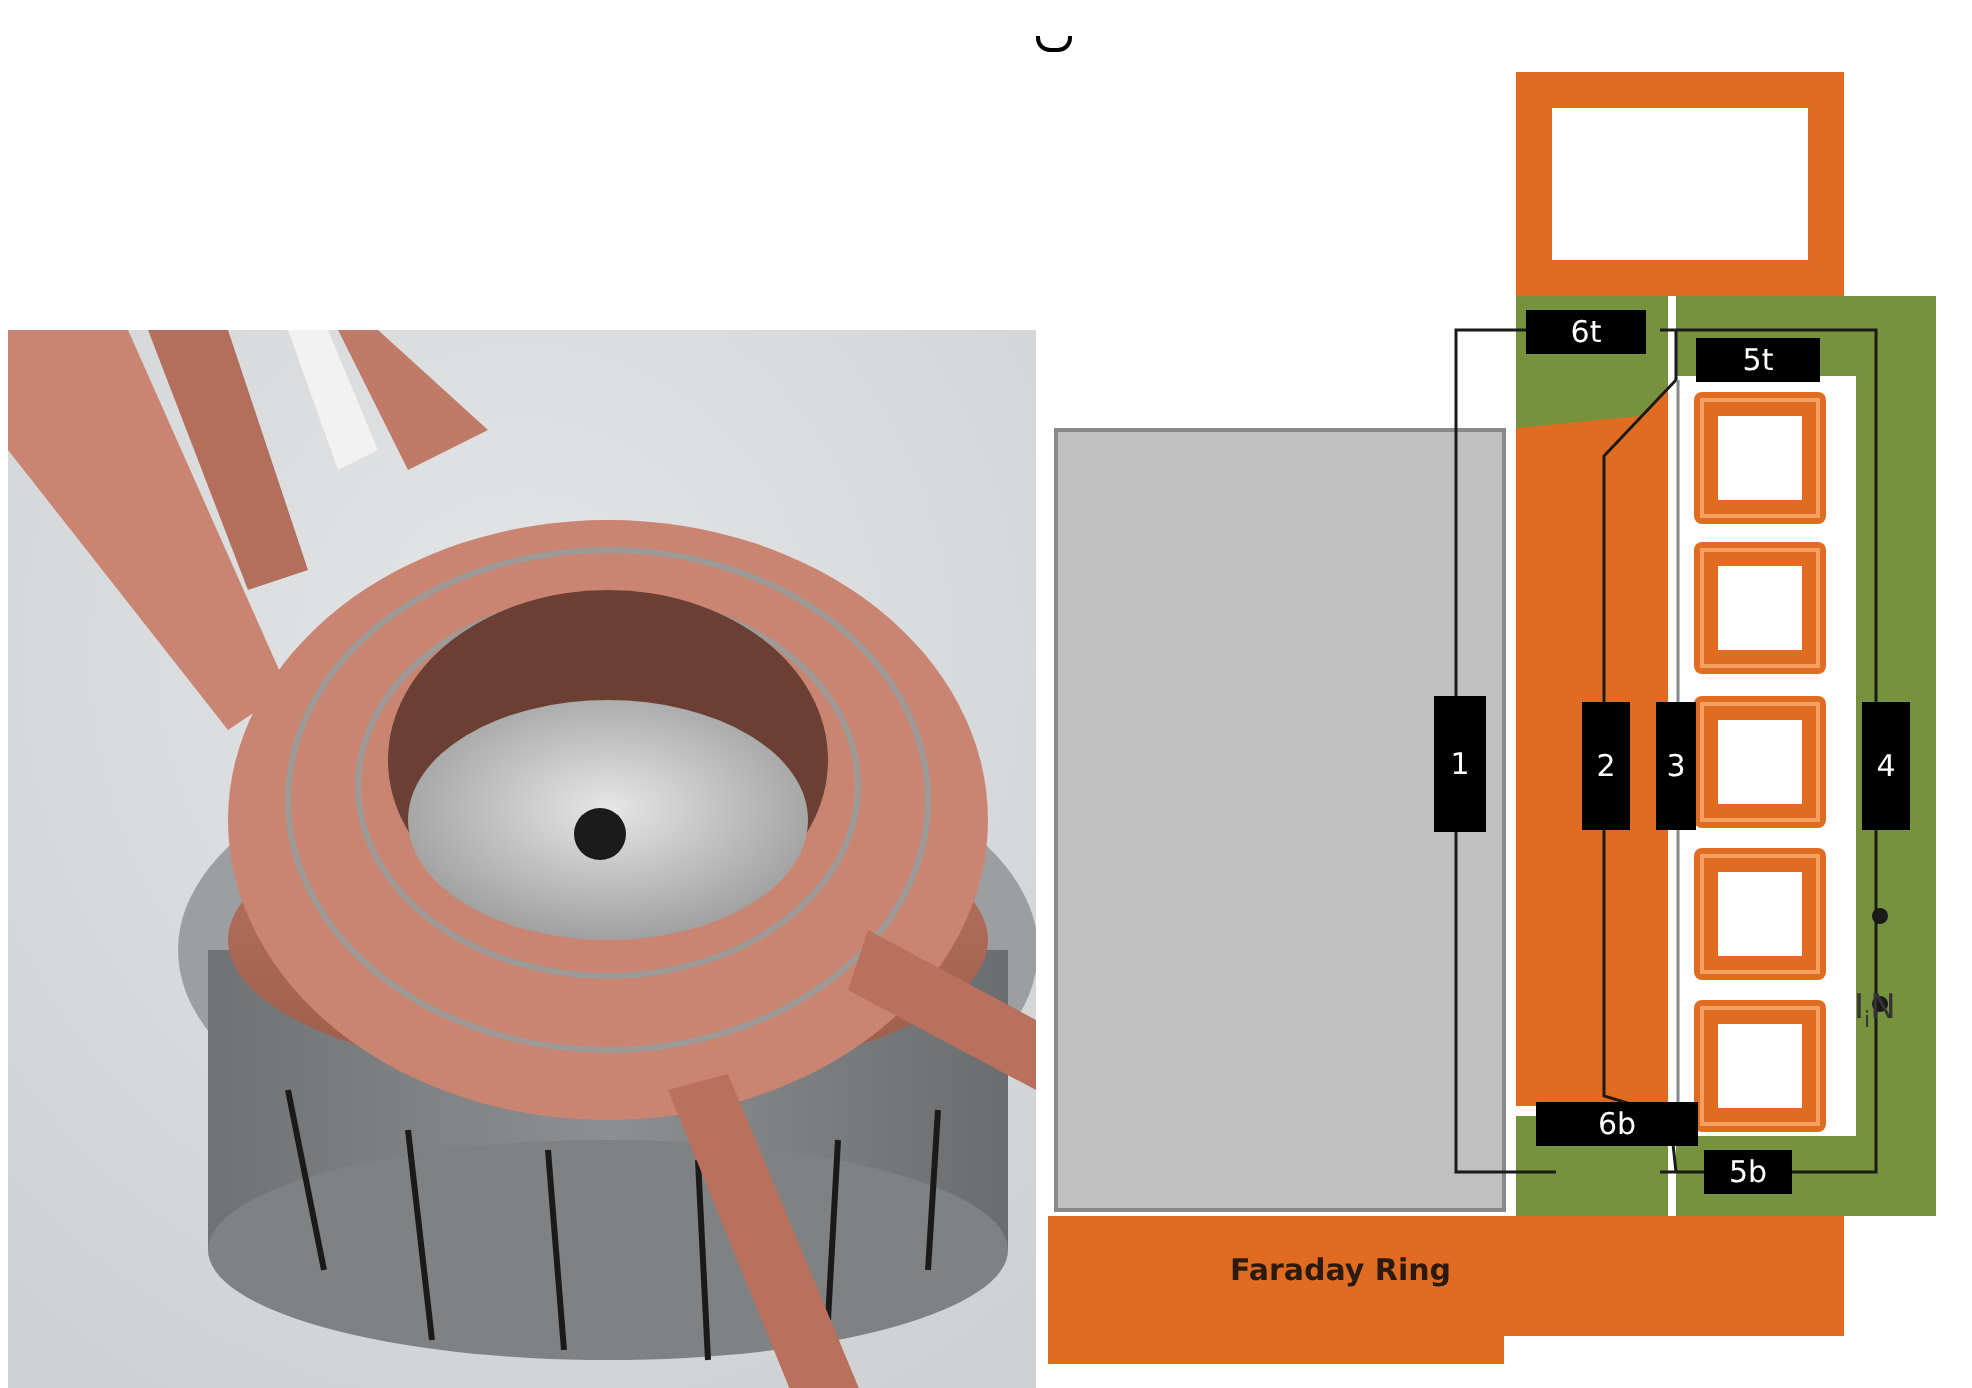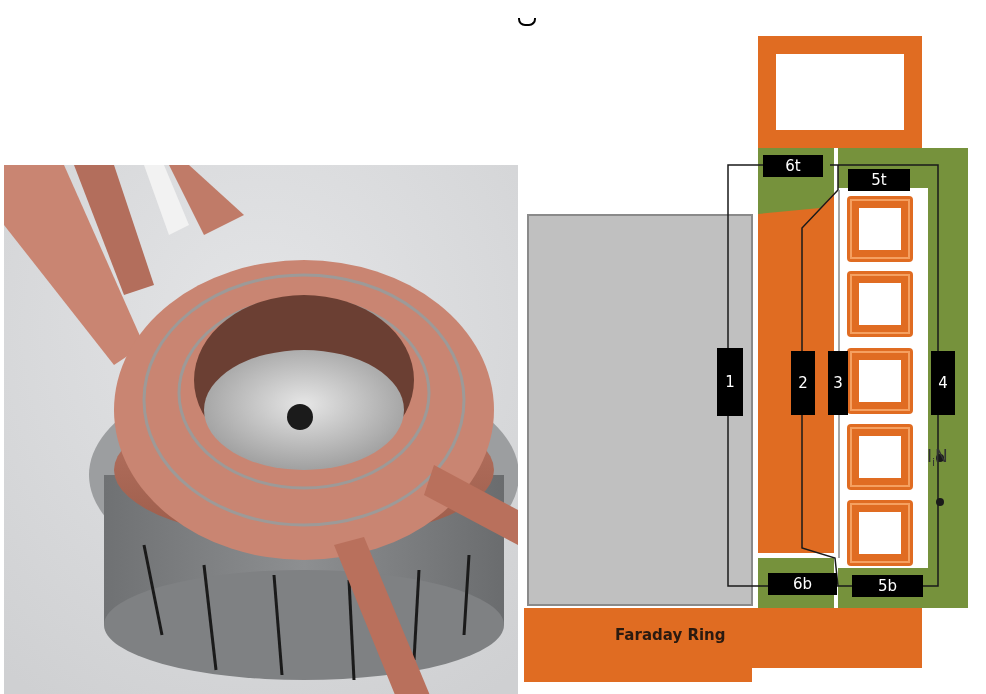--- a/index.html
+++ b/index.html
@@ -127,21 +127,21 @@
     <circle cx="420" cy="440" r="4" fill="#1a1a1a"></circle>
     <circle cx="420" cy="484" r="4" fill="#1a1a1a"></circle>
   </svg>
 
   <div class="label-box" style="left:243px;top:137px;width:60px;height:22px;">6t</div>
   <div class="label-box" style="left:328px;top:151px;width:62px;height:22px;">5t</div>
   <div class="label-box" style="left:197px;top:330px;width:26px;height:68px;">1</div>
   <div class="label-box" style="left:271px;top:333px;width:24px;height:64px;">2</div>
   <div class="label-box" style="left:308px;top:333px;width:20px;height:64px;">3</div>
   <div class="label-box" style="left:411px;top:333px;width:24px;height:64px;">4</div>
-  <div class="label-box" style="left:248px;top:555px;width:69px;height:22px;">6b</div>
-  <div class="label-box" style="left:332px;top:557px;width:71px;height:22px;">5b</div>
+  <div class="label-box" style="left:248px;top:533px;width:81px;height:22px;">6b</div>
+  <div class="label-box" style="left:332px;top:557px;width:44px;height:22px;">5b</div>
 
-  <div class="in-label" style="left:407px;top:428px;">
+  <div class="in-label" style="left:407px;top:476px;">
     <span>I</span><sub style="font-size:11px;">i</sub><span>N</span>
   </div>
 
   <div class="ring-label" style="left:95px;top:608px;">Faraday Ring</div>
 </div>
 
 </body></html>

